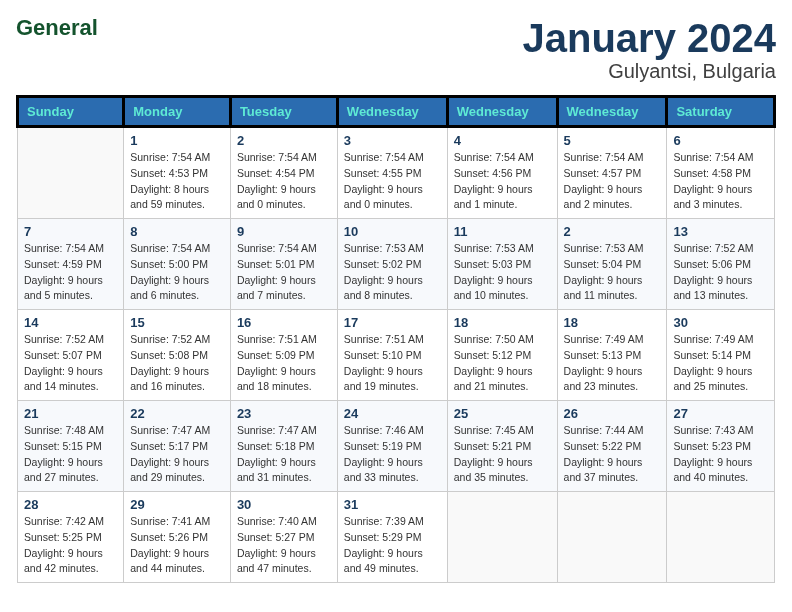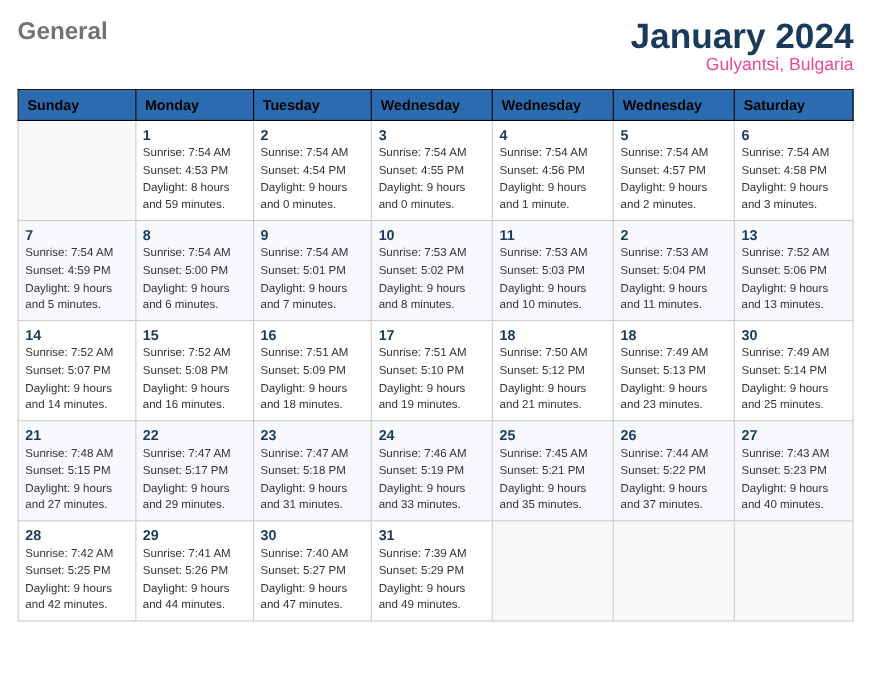--- a/index.html
+++ b/index.html
@@ -20,52 +20,52 @@
       display: flex;
       align-items: center;
     }
     .logo-text {
       font-size: 22px;
       font-weight: bold;
       color: #1a3a5c;
       line-height: 1.1;
     }
     .logo-text span {
-      color: #737373;
+      color: #14532d;
     }
     .logo-icon {
       width: 28px;
       height: 28px;
       margin-left: 4px;
     }
     .title-area {
       text-align: right;
     }
     .month-title {
-      font-size: 32px;
+      font-size: 40px;
       font-weight: bold;
       color: #1a3a5c;
       line-height: 1.1;
     }
     .subtitle {
-      font-size: 16px;
-      color: #ec4899;
+      font-size: 20px;
+      color: #404040;
     }
     .calendar {
       width: 100%;
       border-collapse: collapse;
     }
     .calendar th {
       background-color: #2b6cb0;
-      color: #000000;
+      color: #5eead4;
       font-size: 13px;
       font-weight: bold;
       padding: 6px 8px;
       text-align: left;
-      border: 1px solid #000000;
+      border: 3px solid #000000;
     }
     .calendar td {
       vertical-align: top;
       border: 1px solid #ccc;
       padding: 5px 6px;
       width: 113px;
       min-height: 80px;
       font-size: 11px;
       color: #333;
       background: #fff;

